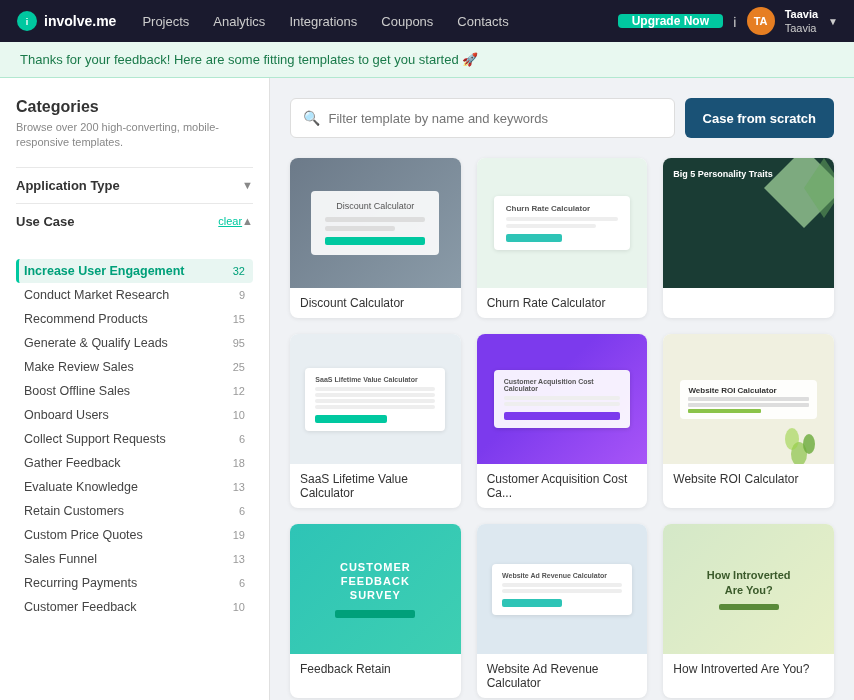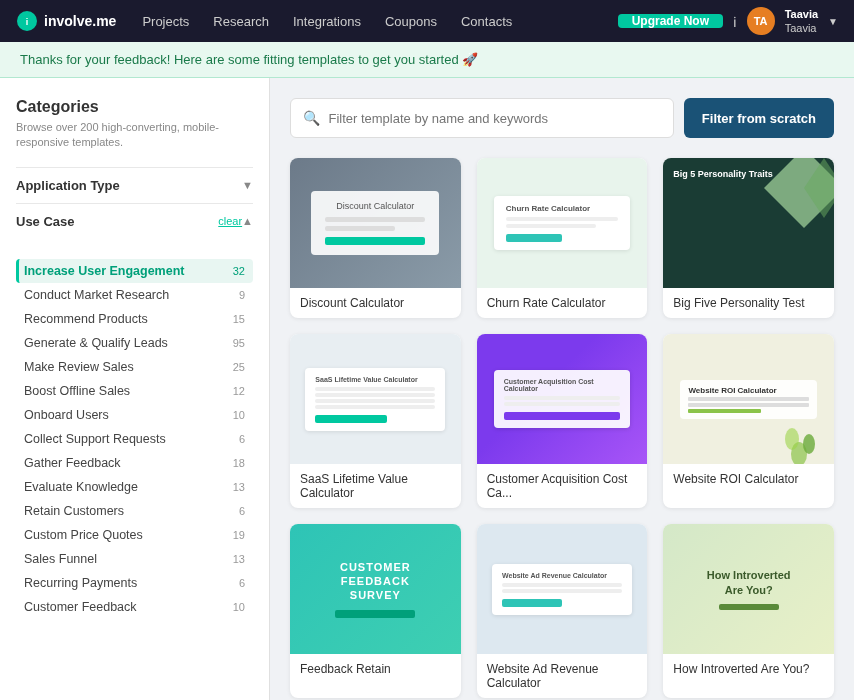--- a/index.html
+++ b/index.html
@@ -152,21 +152,21 @@
 
 <nav class="navbar">
   <div class="logo">
     <svg width="22" height="22" viewBox="0 0 22 22">
       <circle cx="11" cy="11" r="10" fill="#00c8a0"></circle>
       <text x="11" y="15" text-anchor="middle" fill="#fff" font-size="9" font-weight="bold">i</text>
     </svg>
     <span class="logo-text">involve.me</span>
   </div>
   <a class="nav-item">Projects</a>
-  <a class="nav-item">Research</a>
+  <a class="nav-item">Analytics</a>
   <a class="nav-item">Integrations</a>
   <a class="nav-item">Coupons</a>
   <a class="nav-item">Contacts</a>
   <div class="nav-right">
     <button class="upgrade-btn">Upgrade Now</button>
     <span class="nav-icon">ℹ</span>
     <div class="avatar-circle">TA</div>
     <div class="user-info">
       <div class="name">Taavia</div>
       <div>Taavia</div>
@@ -265,21 +265,21 @@
     </div>
   </aside>
 
   <main class="main">
 
     <div class="search-row">
       <div class="search-box">
         <span class="search-icon">🔍</span>
         <input class="search-input" type="text" placeholder="Filter template by name and keywords" style="">
       </div>
-      <button class="scratch-btn">Filter from scratch</button>
+      <button class="scratch-btn">Case from scratch</button>
     </div>
 
     <div class="template-grid">
 
       <div class="template-card">
         <div class="card-thumb thumb-discount">
           <div style="background:rgba(255,255,255,0.9);border-radius:4px;padding:10px 14px;width:75%;text-align:center;">
             <div style="font-size:9px;color:#555;margin-bottom:6px;">Discount Calculator</div>
             <div style="height:5px;background:#ddd;border-radius:2px;margin-bottom:4px;"></div>
             <div style="height:5px;background:#ddd;border-radius:2px;margin-bottom:6px;width:70%;"></div>
@@ -317,21 +317,20 @@
 
           <svg width="80" height="80" style="position:absolute;right:-10px;top:-10px;">
             <polygon points="40,0 80,40 40,80 0,40" fill="#a8d8a0" opacity="0.7"></polygon>
             <polygon points="60,10 80,40 60,70 40,40" fill="#6aaa60" opacity="0.5"></polygon>
           </svg>
           <div class="overlay">
             <button class="overlay-btn overlay-preview">Preview</button>
             <button class="overlay-btn overlay-choose">Choose</button>
           </div>
         </div>
-        <div class="card-label">Big Five Personality Test</div>
       </div>
 
       <div class="template-card">
         <div class="card-thumb thumb-saas">
           <div style="background:#fff;border-radius:4px;padding:8px 10px;width:82%;box-shadow:0 1px 4px rgba(0,0,0,0.1);">
             <div style="font-size:7px;color:#555;font-weight:600;margin-bottom:4px;">SaaS Lifetime Value Calculator</div>
             <div style="height:4px;background:#eee;border-radius:2px;margin-bottom:2px;"></div>
             <div style="height:4px;background:#eee;border-radius:2px;margin-bottom:2px;"></div>
             <div style="height:4px;background:#eee;border-radius:2px;margin-bottom:2px;"></div>
             <div style="height:4px;background:#eee;border-radius:2px;margin-bottom:6px;"></div>

